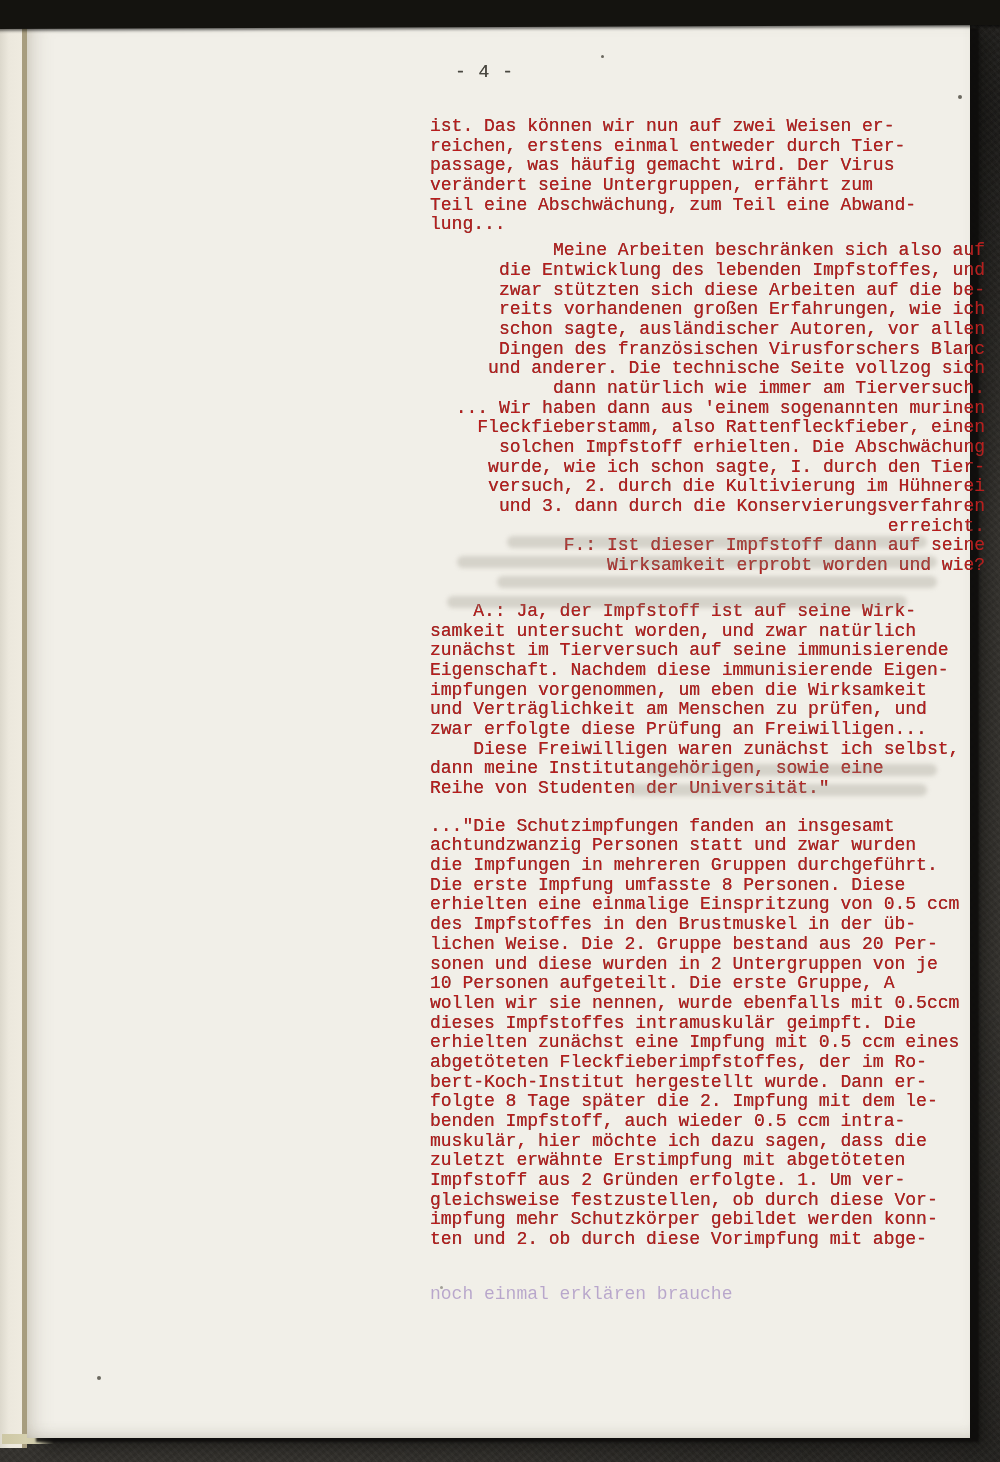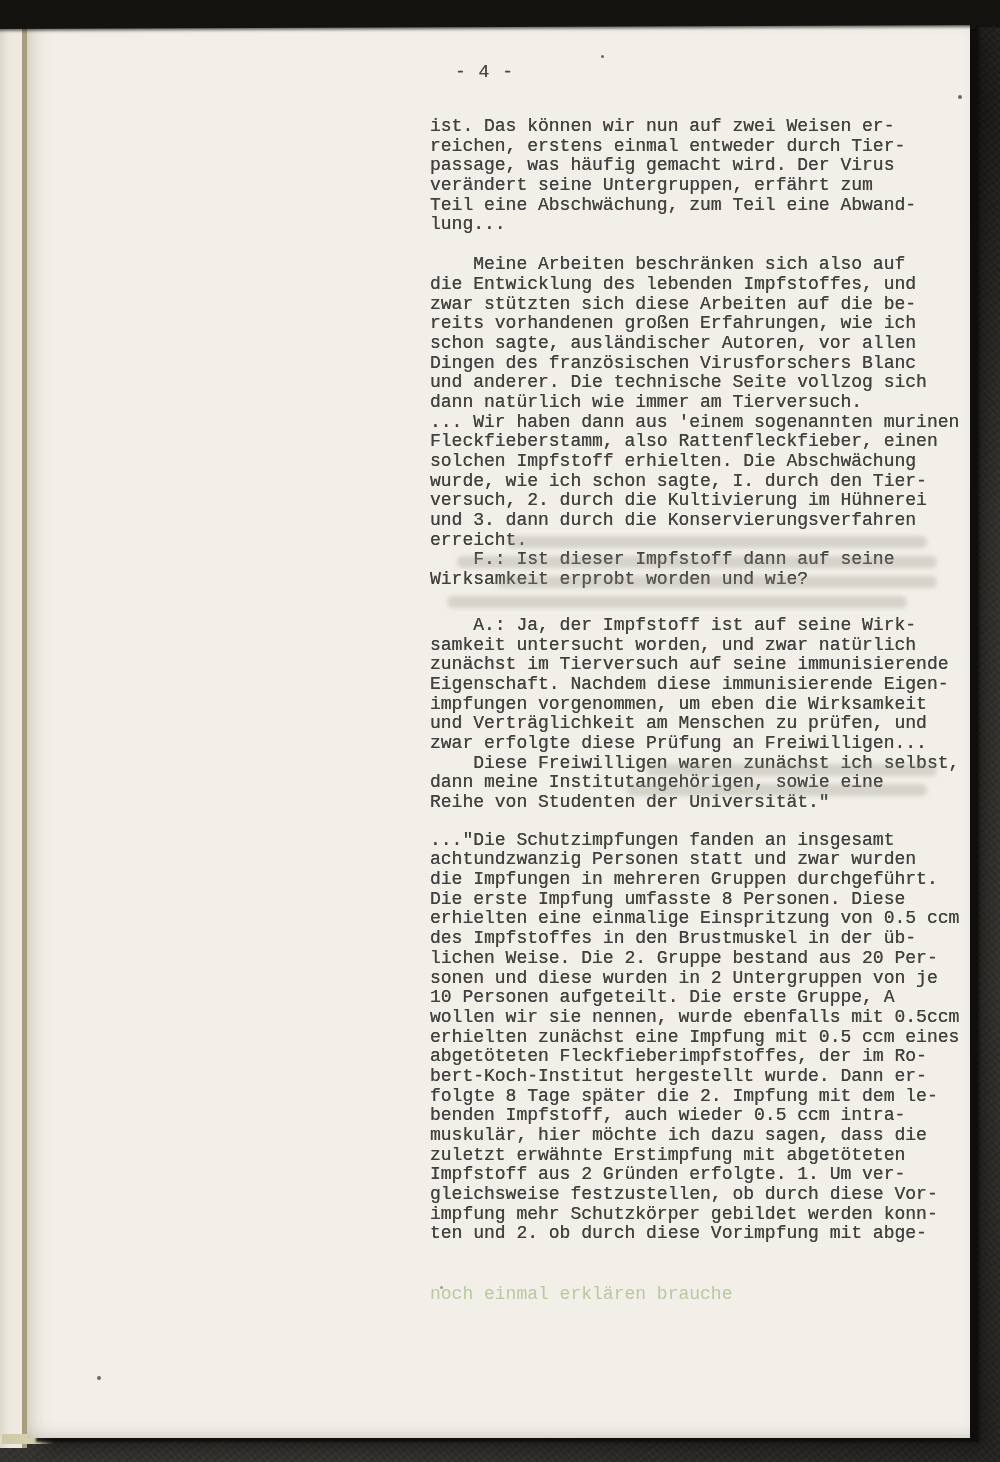--- a/index.html
+++ b/index.html
@@ -52,41 +52,41 @@
       9px 4px 2px rgba(14,13,11,0.88),
       16px 10px 14px rgba(10,10,8,0.45),
       inset 14px 0 22px -12px rgba(120,110,85,0.35),
       inset 0 -10px 18px -12px rgba(100,95,75,0.30);
     z-index:2;
   }
   
   .typed-text{
     position:absolute;left:403px;top:93px;width:555px;
     font-size:18px;line-height:19.7px;
-    color:#404040;
+    color:#b91c1c;
     text-shadow:0 0 0.6px rgba(66,64,56,0.75), 0.3px 0.3px 0 rgba(66,64,56,0.25);
     letter-spacing:0;
   }
   .text-line{white-space:pre;height:19.7px;}
   .para{margin:0;}
-  .typed-text .para:nth-child(2){margin-top:20px;}
+  .typed-text .para:nth-child(2){margin-top:6px;text-align:right;}
   .typed-text .para:nth-child(3){margin-top:26px;}
   .typed-text .para:nth-child(4){margin-top:18px;}
   .page-number{
     position:absolute;left:428px;top:38px;
     font-size:18px;color:#4a4841;
     text-shadow:0 0 0.6px rgba(66,64,56,0.8);
     white-space:pre;
     letter-spacing:1px;
   }
   
   .ghost-line{
     position:absolute;left:403px;top:1261px;
     font-size:18px;line-height:19.7px;white-space:pre;
-    color:#4d7c0f;opacity:0.34;filter:blur(0.7px);
+    color:#4c1d95;opacity:0.34;filter:blur(0.7px);
   }
   .ghost-smudge{
     position:absolute;height:12px;border-radius:6px;
     background:rgba(150,146,132,0.30);
     filter:blur(2.2px);
   }
   .gs1{left:480px;top:512px;width:420px;}
   .gs2{left:430px;top:532px;width:480px;}
   .gs3{left:470px;top:552px;width:440px;}
   .gs4{left:420px;top:572px;width:460px;}
@@ -154,20 +154,21 @@
           <div class="text-line">..."Die Schutzimpfungen fanden an insgesamt</div>
           <div class="text-line">achtundzwanzig Personen statt und zwar wurden</div>
           <div class="text-line">die Impfungen in mehreren Gruppen durchgeführt.</div>
           <div class="text-line">Die erste Impfung umfasste 8 Personen. Diese</div>
           <div class="text-line">erhielten eine einmalige Einspritzung von 0.5 ccm</div>
           <div class="text-line">des Impfstoffes in den Brustmuskel in der üb-</div>
           <div class="text-line">lichen Weise. Die 2. Gruppe bestand aus 20 Per-</div>
           <div class="text-line">sonen und diese wurden in 2 Untergruppen von je</div>
           <div class="text-line">10 Personen aufgeteilt. Die erste Gruppe, A</div>
           <div class="text-line">wollen wir sie nennen, wurde ebenfalls mit 0.5ccm</div>
+          <div class="text-line">dieses Impfstoffes intramuskulär geimpft. Die</div>
           <div class="text-line">erhielten zunächst eine Impfung mit 0.5 ccm eines</div>
           <div class="text-line">abgetöteten Fleckfieberimpfstoffes, der im Ro-</div>
           <div class="text-line">bert-Koch-Institut hergestellt wurde. Dann er-</div>
           <div class="text-line">folgte 8 Tage später die 2. Impfung mit dem le-</div>
           <div class="text-line">benden Impfstoff, auch wieder 0.5 ccm intra-</div>
           <div class="text-line">muskulär, hier möchte ich dazu sagen, dass die</div>
           <div class="text-line">zuletzt erwähnte Erstimpfung mit abgetöteten</div>
           <div class="text-line">Impfstoff aus 2 Gründen erfolgte. 1. Um ver-</div>
           <div class="text-line">gleichsweise festzustellen, ob durch diese Vor-</div>
           <div class="text-line">impfung mehr Schutzkörper gebildet werden konn-</div>

